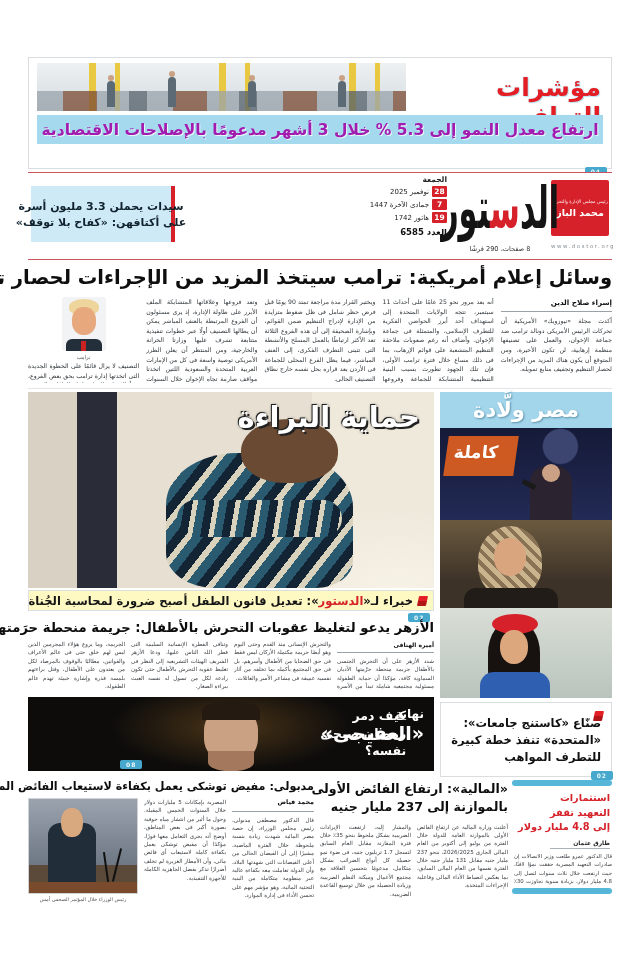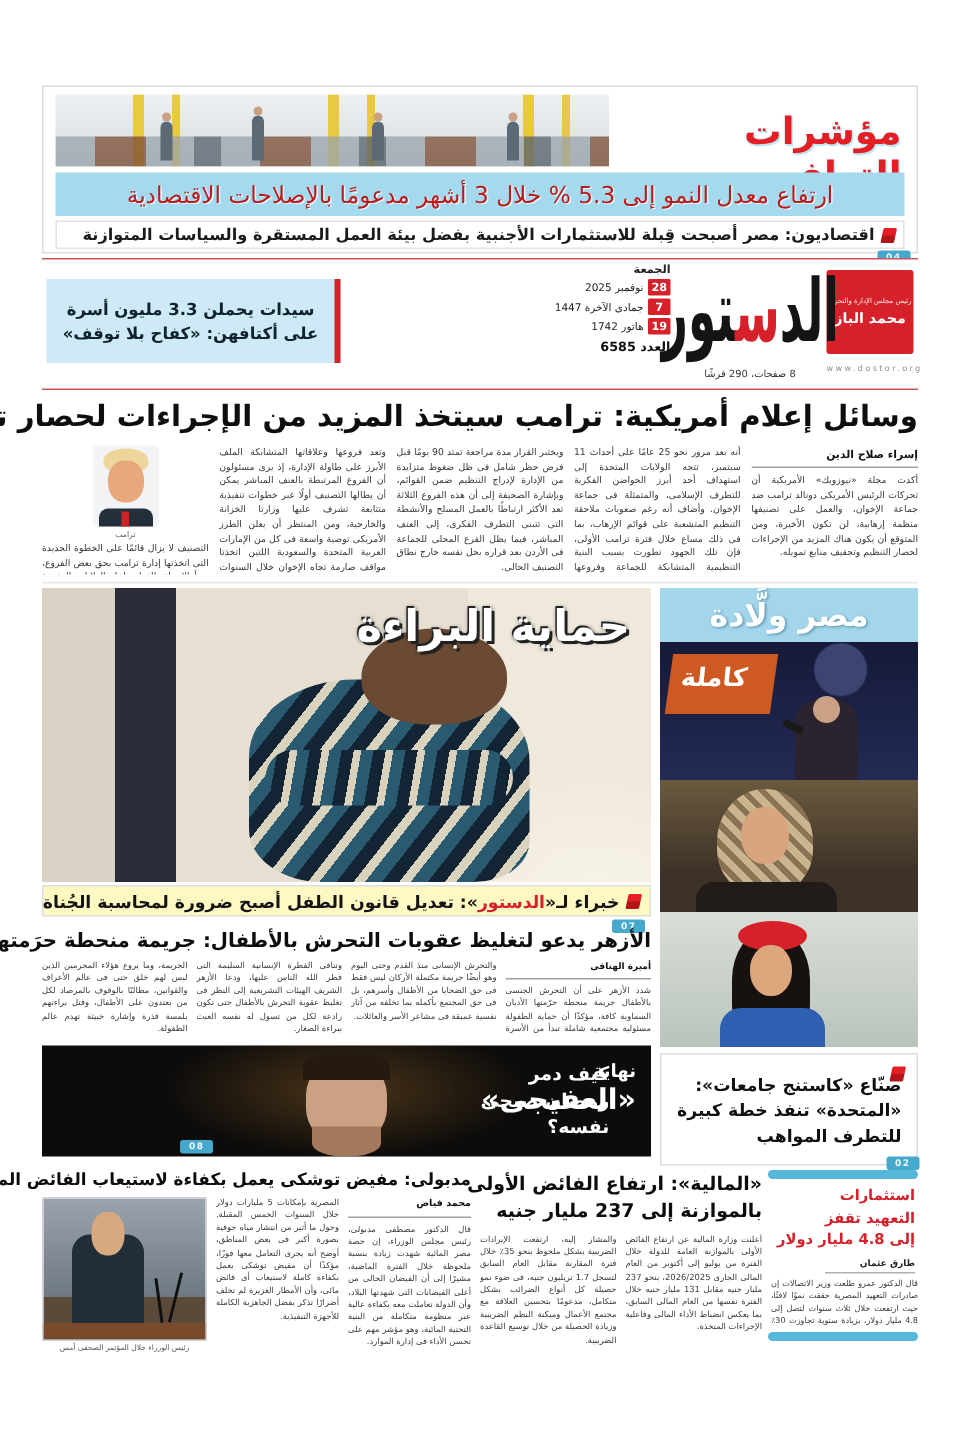--- a/index.html
+++ b/index.html
@@ -13,21 +13,21 @@
     color:#e31e25;font-weight:bold;font-size:25px;text-shadow:0 0 2px #bfe6f3,1px 1px 0 #bfe6f3;}
   .banner-photo{position:absolute;right:205px;left:8px;top:5px;height:48px;overflow:hidden;
     background:linear-gradient(180deg,#eef1f2 0%,#dfe5e8 55%,#cfd6da 100%);}
   .banner-photo .frames{position:absolute;inset:0;
     background:repeating-linear-gradient(90deg,transparent 0 52px,#e9c52e 52px 59px,transparent 59px 78px,#e9c52e 78px 83px,transparent 83px 130px);opacity:.9;}
   .banner-photo .machines{position:absolute;bottom:0;left:0;right:0;height:20px;
     background:repeating-linear-gradient(90deg,#9aa4ab 0 26px,#7c4a33 26px 60px,#9aa4ab 60px 92px,#55606a 92px 110px);opacity:.75;}
   .worker{position:absolute;bottom:4px;width:8px;height:26px;border-radius:4px 4px 0 0;background:#5b6a74;}
   .worker:before{content:"";position:absolute;top:-6px;right:1px;width:6px;height:6px;border-radius:50%;background:#caa184;}
   .banner-blue{position:absolute;left:8px;right:8px;top:57px;height:29px;background:#a5d9ee;display:flex;align-items:center;justify-content:center;}
-  .banner-blue span{color:#b91c1c;font-weight:normal;font-size:15.5px;text-shadow:1px 1px 0 #e8f6fc;white-space:nowrap;}
+  .banner-blue span{color:#a21caf;font-weight:bold;font-size:15.5px;text-shadow:1px 1px 0 #e8f6fc;white-space:nowrap;}
   .banner-sub{position:absolute;left:8px;right:8px;top:89px;height:19px;border:1px solid #e0e3e6;display:flex;align-items:center;gap:5px;padding:0 5px;background:#fff;}
   .banner-sub .txt{font-weight:bold;font-size:10.8px;color:#1b1b1b;white-space:nowrap;}
   .flagicon{width:9px;height:10px;flex:0 0 9px;background:linear-gradient(180deg,#e31e25 0 45%,#b31418 55% 100%);transform:skewX(-12deg);border-radius:1px;}
   .badge{position:absolute;background:#45a8cc;color:#eaf7fc;font-size:6px;font-weight:bold;padding:1px 6px;border-radius:2px;letter-spacing:1px;}
 
   
   .masthead{position:absolute;right:28px;top:172px;width:584px;height:88px;border-top:1px solid #c9565c;border-bottom:1px solid #c9565c;background:#fff;}
   .editorbox{position:absolute;right:3px;top:7px;width:58px;height:56px;background:#d6212a;border-radius:2px;color:#fff;
     display:flex;flex-direction:column;align-items:center;justify-content:center;gap:3px;padding:2px;}
   .editorbox .t{font-size:4.6px;opacity:.92;white-space:nowrap;}
@@ -36,21 +36,21 @@
   .logo{position:absolute;right:64px;top:2px;width:96px;height:64px;display:flex;align-items:center;justify-content:center;overflow:visible;}
   .logo .word{font-size:33px;font-weight:bold;color:#141414;transform:scale(.92,1.75);transform-origin:center;white-space:nowrap;}
   .logo .red{color:#d6212a;}
   .price{position:absolute;right:64px;top:72px;width:96px;text-align:center;font-size:6.6px;color:#333;white-space:nowrap;}
   .dates{position:absolute;right:165px;top:2px;width:86px;}
   .friday{font-size:7.5px;font-weight:bold;color:#222;margin-bottom:2px;}
   .daterow{display:flex;align-items:center;gap:3px;margin-bottom:2px;}
   .daterow .chip{background:#d6212a;color:#fff;font-size:7.5px;font-weight:bold;width:15px;text-align:center;border-radius:1px;padding:1px 0;}
   .daterow .dt{font-size:7px;color:#222;white-space:nowrap;}
   .issue{font-size:8.5px;font-weight:bold;color:#111;margin-top:4px;}
-  .sidebox{position:absolute;left:3px;top:13px;width:196px;height:56px;background:#cdeaf6;border-right:4px solid #d6212a;
+  .sidebox{position:absolute;left:3px;top:13px;width:144px;height:56px;background:#cdeaf6;border-right:4px solid #d6212a;
     display:flex;flex-direction:column;align-items:center;justify-content:center;gap:3px;}
   .sidebox span{font-size:11px;font-weight:bold;color:#10222e;white-space:nowrap;}
 
   
   .main-art{position:absolute;right:28px;top:266px;width:584px;height:120px;}
   .main-headline{font-size:19.5px;font-weight:bold;color:#0e0e0e;text-align:center;white-space:nowrap;letter-spacing:-.2px;}
   .main-cols{display:flex;gap:7px;margin-top:8px;height:86px;overflow:hidden;}
   .mcol{flex:1;font-size:6.2px;line-height:1.55;text-align:justify;color:#33383c;overflow:hidden;}
   .byline{font-size:7.2px;font-weight:bold;color:#101010;border-bottom:1px solid #9aa2a8;padding-bottom:3px;margin-bottom:4px;white-space:nowrap;}
   .trump{position:relative;width:44px;height:54px;margin:0 auto 2px auto;background:#f2f3f4;border-radius:3px;overflow:hidden;}
@@ -161,24 +161,20 @@
       <div class="frames"></div>
       <div class="machines"></div>
       <div class="worker" style="right:60px"></div>
       <div class="worker" style="right:150px"></div>
       <div class="worker" style="right:230px;height:30px"></div>
       <div class="worker" style="left:70px"></div>
     </div>
     <div class="banner-blue">
       <span>ارتفاع معدل النمو إلى 5.3 % خلال 3 أشهر مدعومًا بالإصلاحات الاقتصادية</span>
     </div>
-    <div class="banner-sub">
-      <span class="flagicon"></span>
-      <span class="txt">اقتصاديون: مصر أصبحت قِبلة للاستثمارات الأجنبية بفضل بيئة العمل المستقرة والسياسات المتوازنة</span>
-    </div>
     <span class="badge" style="bottom:-8px;right:4px">04</span>
   </div>
 
   <div class="masthead">
     <div class="editorbox">
       <span class="t">رئيس مجلس الإدارة والتحرير</span>
       <span class="n">محمد الباز</span>
     </div>
     <div class="website">www.dostor.org</div>
     <div class="logo">

